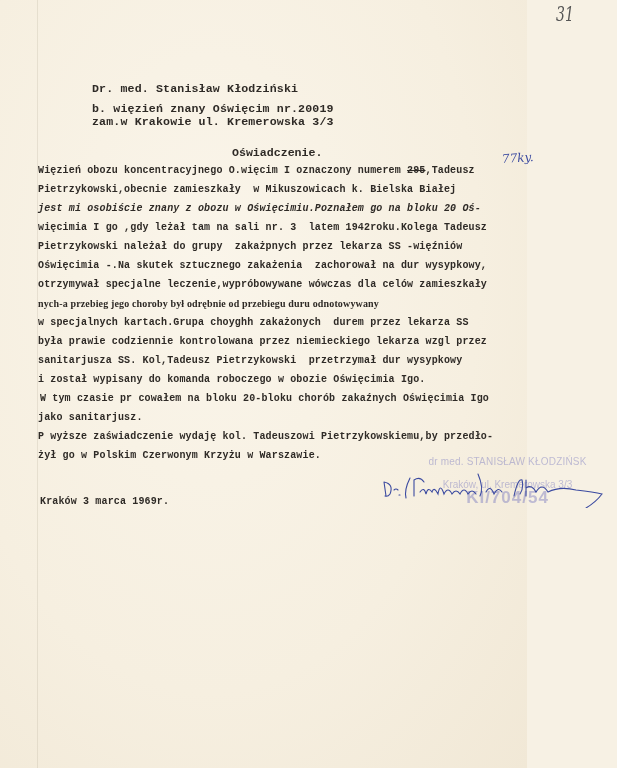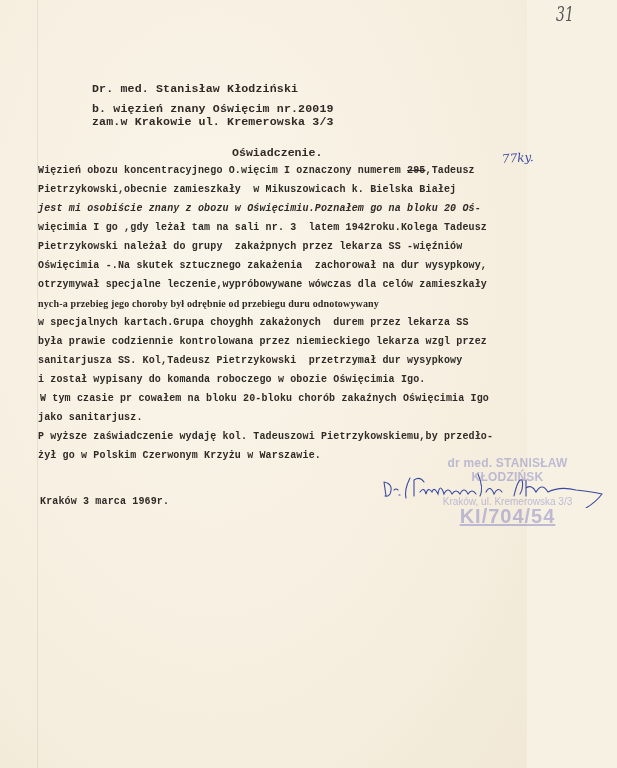--- a/index.html
+++ b/index.html
@@ -33,23 +33,23 @@
     .handwritten-number {
       position: absolute; left: 502px; top: 151px;
       font-family: "DejaVu Serif", serif; font-style: italic; font-size: 12px; color: #3b4aa0;
       transform: rotate(-4deg);
     }
     .stamp {
       position: absolute; left: 420px; top: 456px; width: 175px; height: 70px;
       color: rgba(120,120,190,0.45); font-family: "Liberation Sans", sans-serif;
       text-align: center;
     }
-    .stamp .s1 { font-size: 12px; font-weight: bold; letter-spacing: 0.2px; }
+    .stamp .s1 { font-size: 10px; font-weight: normal; letter-spacing: 0.2px; }
     .stamp .s2 { font-size: 10px; margin-top: 12px; }
-    .stamp .s3 { font-size: 20px; font-weight: bold; margin-top: -2px; letter-spacing: 1px; text-decoration: underline; }
+    .stamp .s3 { font-size: 17px; font-weight: bold; margin-top: -2px; letter-spacing: 1px; }
     .signature {
       position: absolute; left: 380px; top: 468px; width: 230px; height: 40px;
     }
     .signer { position: absolute; left: 384px; top: 490px; }
     .place-date { position: absolute; left: 40px; top: 495px; }
   </style>
 </head>
 <body>
 
 <div class="page">

